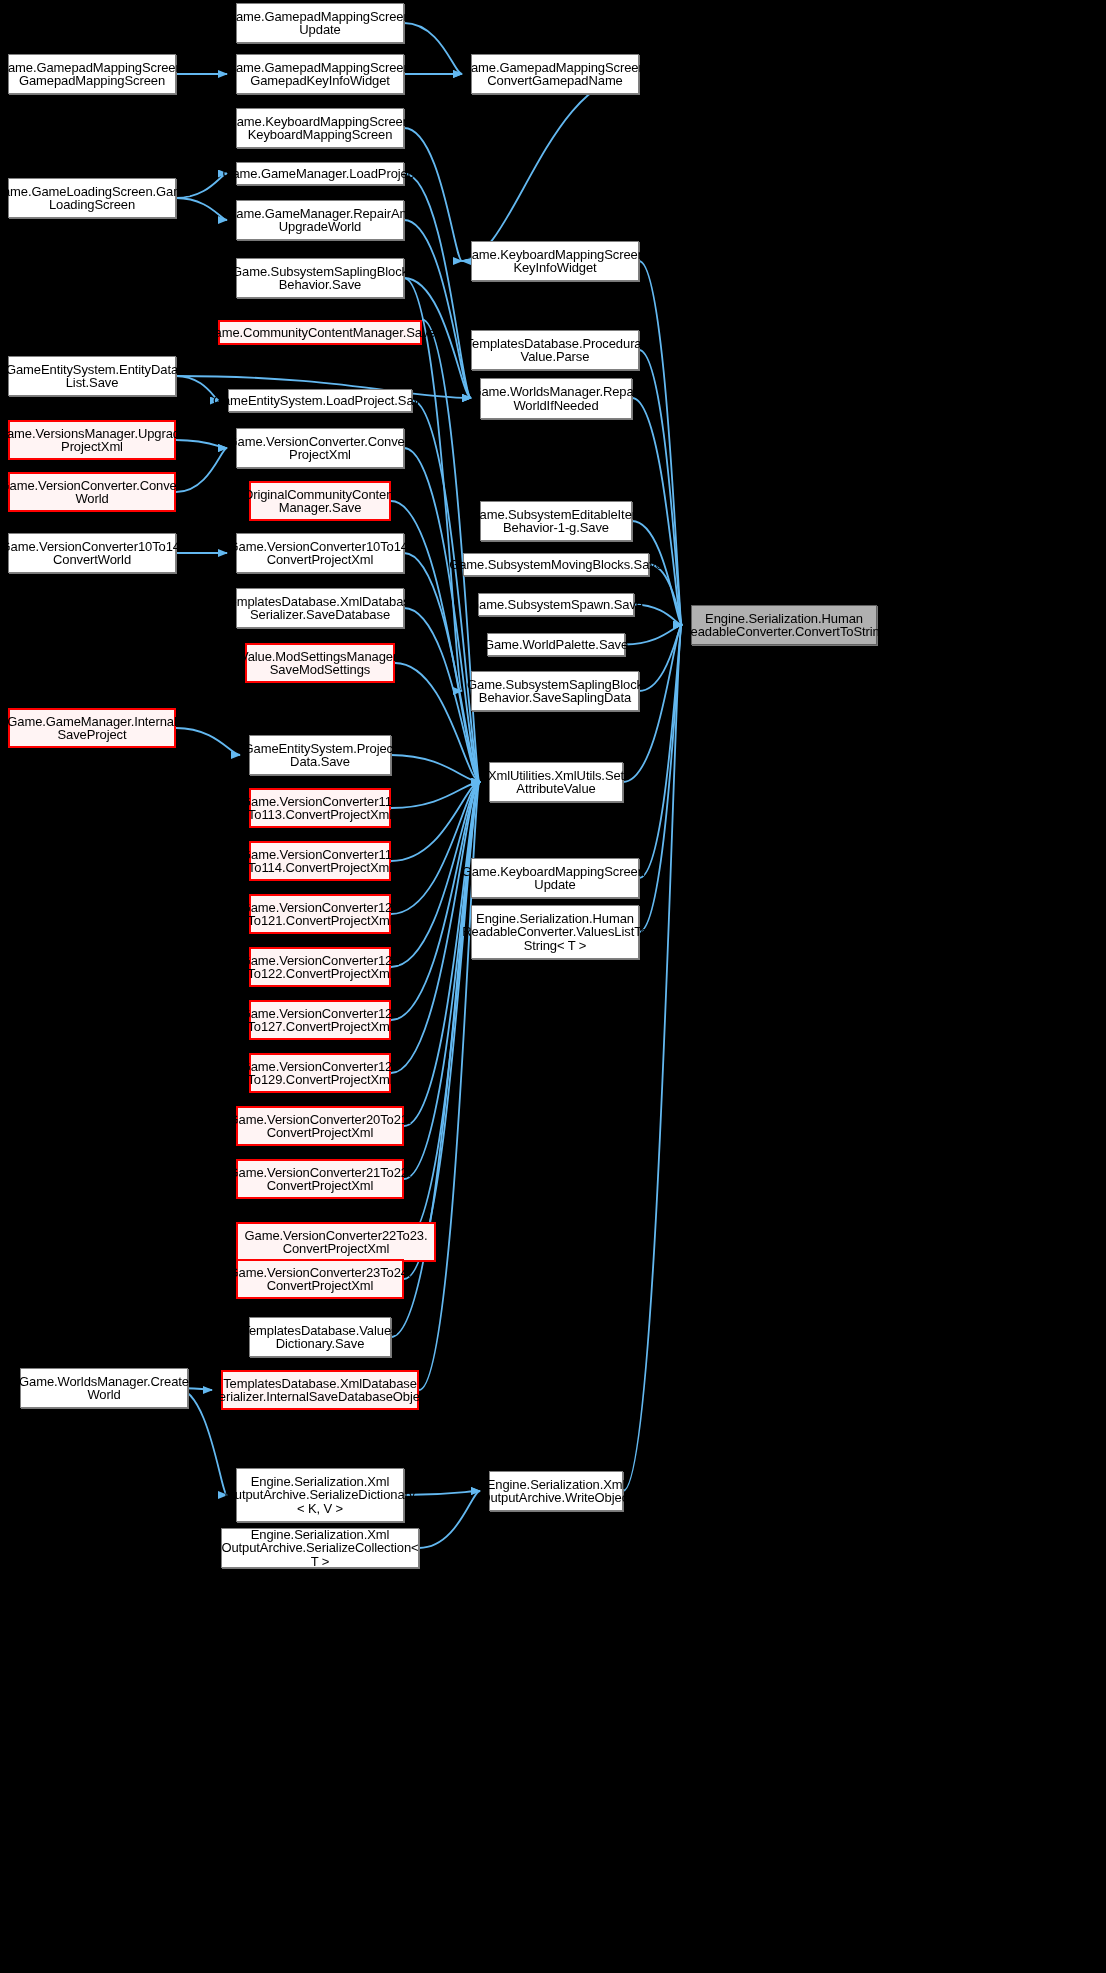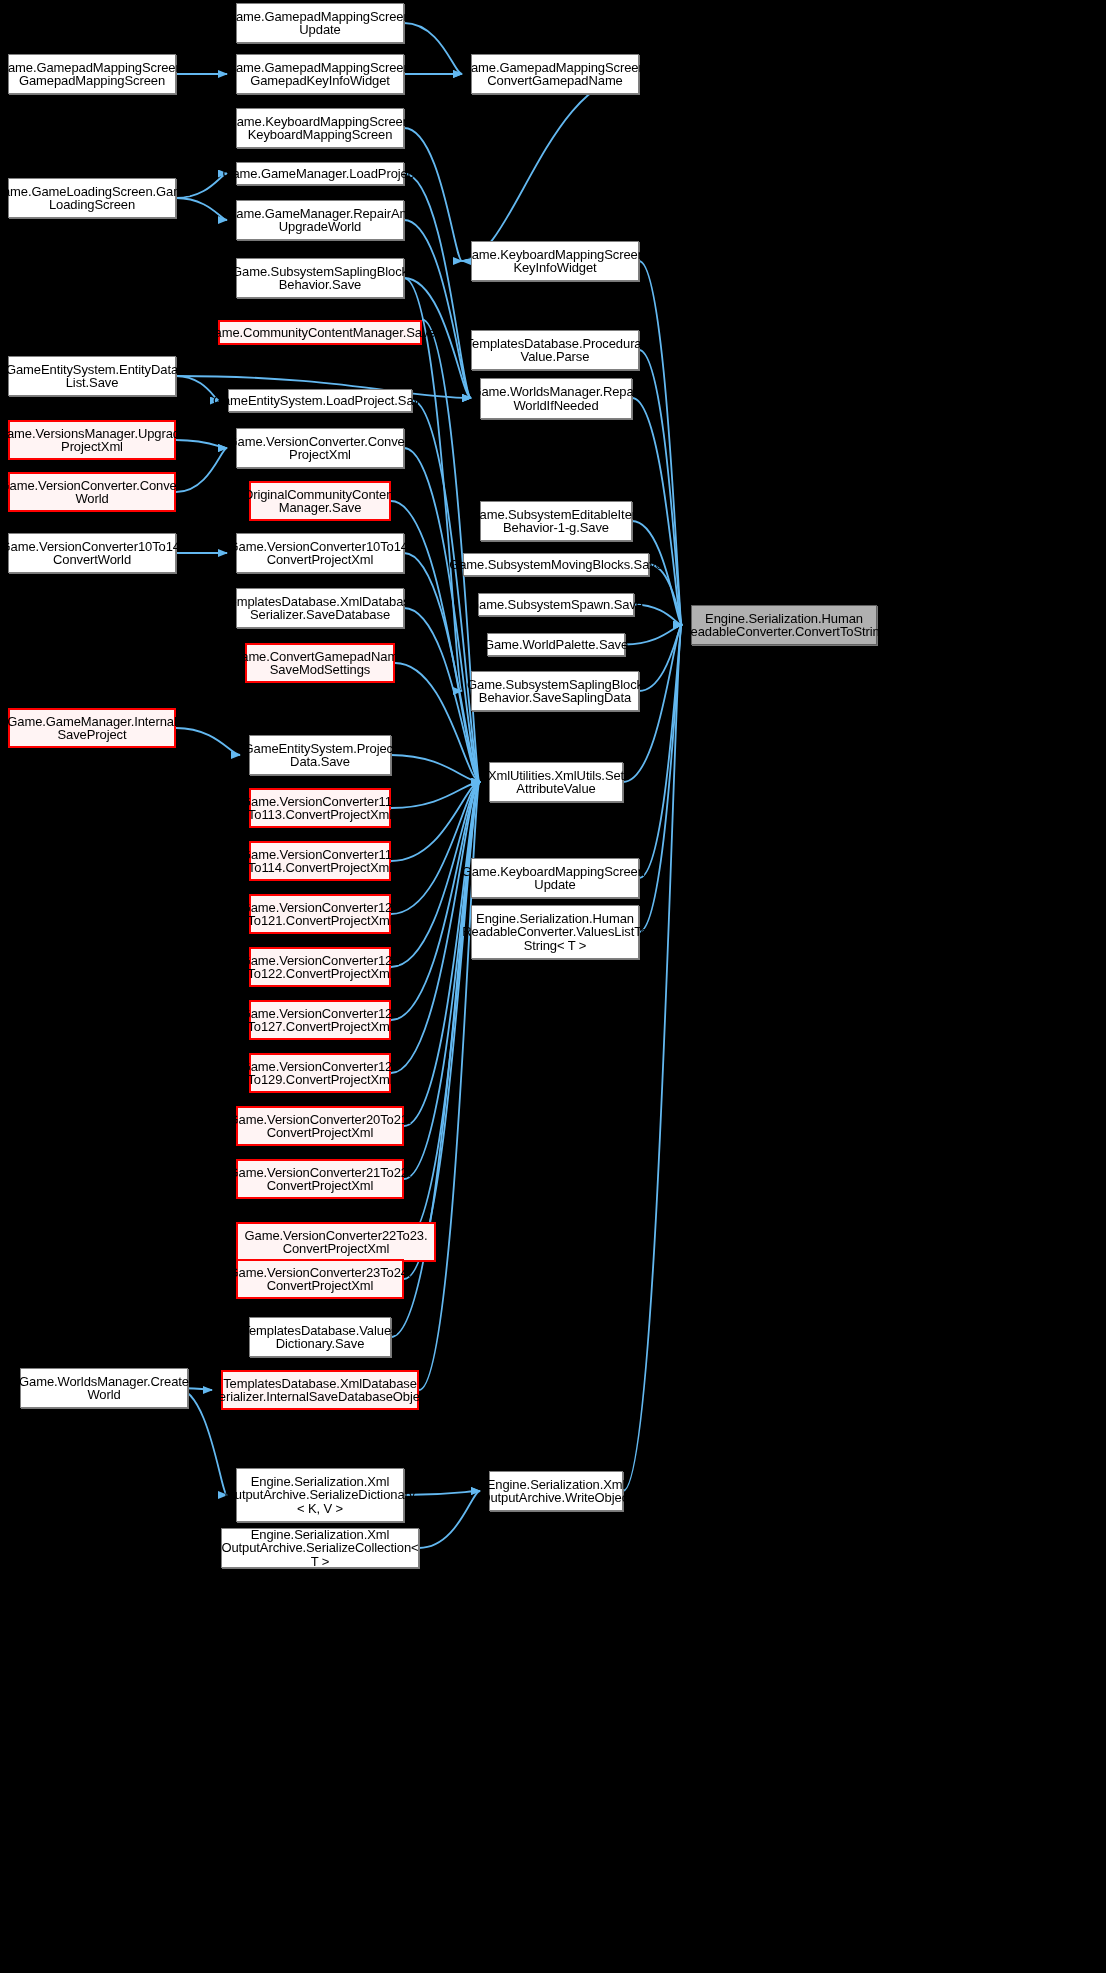--- a/index.html
+++ b/index.html
@@ -158,21 +158,21 @@
       <div class="node" style="left: 8px; top: 533px; width: 168px; height: 40px;">Game.VersionConverter10To14.
 ConvertWorld</div>
       <div class="node" style="left: 236px; top: 533px; width: 168px; height: 40px;">Game.VersionConverter10To14.
 ConvertProjectXml</div>
       <div class="node" style="left: 480px; top: 501px; width: 152px; height: 40px;">Game.SubsystemEditableItem
 Behavior-1-g.Save</div>
       <div class="node" style="left: 463px; top: 553px; width: 186px; height: 23px;">Game.SubsystemMovingBlocks.Save</div>
       <div class="node" style="left: 236px; top: 588px; width: 168px; height: 40px;">TemplatesDatabase.XmlDatabase
 Serializer.SaveDatabase</div>
       <div class="node" style="left: 478px; top: 593px; width: 156px; height: 23px;">Game.SubsystemSpawn.Save</div>
-      <div class="node pink" style="left: 245px; top: 643px; width: 150px; height: 40px;">Game.ConvertGamepadName.
+      <div class="node pink" style="left: 245px; top: 643px; width: 150px; height: 40px;">Value.ModSettingsManager.
 SaveModSettings</div>
       <div class="node" style="left: 487px; top: 633px; width: 138px; height: 23px;">Game.WorldPalette.Save</div>
       <div class="node" style="left: 471px; top: 671px; width: 168px; height: 40px;">Game.SubsystemSaplingBlock
 Behavior.SaveSaplingData</div>
       <div class="node current" style="left: 691px; top: 605px; width: 186px; height: 40px;">Engine.Serialization.Human
 ReadableConverter.ConvertToString</div>
       <div class="node pink" style="left: 8px; top: 708px; width: 168px; height: 40px;">Game.GameManager.Internal
 SaveProject</div>
       <div class="node" style="left: 249px; top: 735px; width: 142px; height: 40px;">GameEntitySystem.Project
 Data.Save</div>

